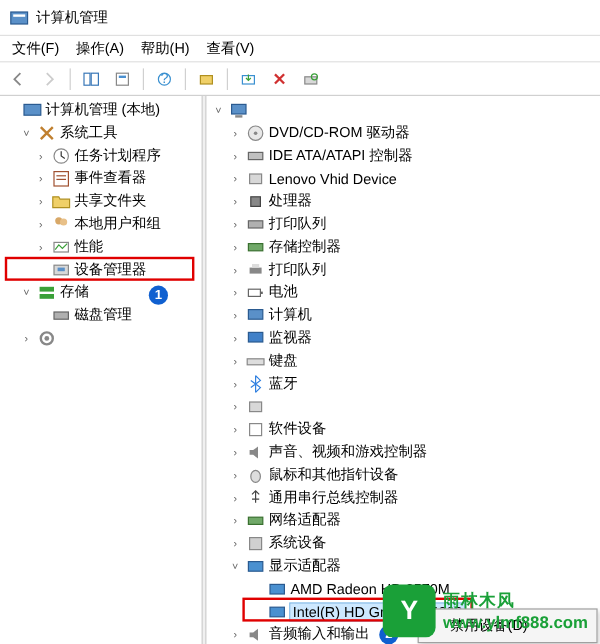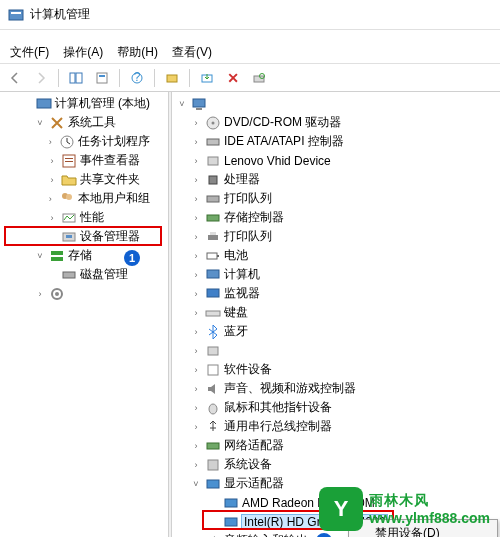--- a/index.html
+++ b/index.html
@@ -1,26 +1,26 @@
 <!DOCTYPE html>
 <html><head>
 <meta charset="utf-8">
 <style>
   * { box-sizing: border-box; margin: 0; padding: 0; font-family: "Microsoft YaHei", "Segoe UI", sans-serif; font-size: 12px; }
   body { width: 500px; height: 537px; overflow: hidden; background: #fff; position: relative; }
   .titlebar { height: 30px; background: #fff; color: #000; display: flex; align-items: center; padding-left: 8px; border-bottom: 1px solid #e0e0e0; }
   .titlebar-icon { width: 16px; height: 16px; margin-right: 6px; }
-  .menubar { height: 22px; display: flex; align-items: center; padding-left: 4px; gap: 2px; border-bottom: 1px solid #e0e0e0; margin-top: 12px; }
+  .menubar { height: 22px; display: flex; align-items: center; padding-left: 4px; gap: 2px; border-bottom: 1px solid #e0e0e0; }
   .menubar span { padding: 2px 6px; color: #000; }
   .toolbar { height: 28px; display: flex; align-items: center; padding-left: 4px; gap: 4px; border-bottom: 1px solid #d0d0d0; }
   .tool-btn { width: 22px; height: 22px; display: flex; align-items: center; justify-content: center; color: #555; }
   .tool-sep { width: 1px; height: 18px; background: #d0d0d0; margin: 0 2px; }
   .content { display: flex; height: 457px; }
   .splitter { width: 4px; background: #f0f0f0; border-left:1px solid #d0d0d0; border-right:1px solid #d0d0d0;}
-  .left-pane { width: 168px; overflow: hidden; padding: 2px 18px; }
+  .left-pane { width: 168px; overflow: hidden; padding: 2px 0; }
   .right-pane { flex: 1; overflow: hidden; padding: 2px 0; position: relative; }
   .tree-row { display: flex; align-items: center; height: 19px; padding-left: 4px; white-space: nowrap; }
   .tree-row .twisty { width: 12px; height: 12px; display:flex; align-items:center; justify-content:center; color:#666; font-size:9px; }
   .tree-row .icon { width: 16px; height: 16px; margin: 0 3px; display:flex; align-items:center; justify-content:center; }
   .tree-row .label { color: #000; }
   .indent { display:inline-block; }
   .redbox { border: 2px solid #e00000; position: absolute; pointer-events:none; }
   .badge { width: 16px; height: 16px; border-radius: 50%; background: #1060d0; color:#fff; display:flex; align-items:center; justify-content:center; font-size:11px; font-weight:bold; position:absolute; }
   .sel { background: #cde8ff; outline:1px solid #7ab6e8; }
   .ctxmenu { position:absolute; background:#f5f5f5; border:1px solid #a0a0a0; box-shadow:2px 2px 4px rgba(0,0,0,.2); padding:2px; }

